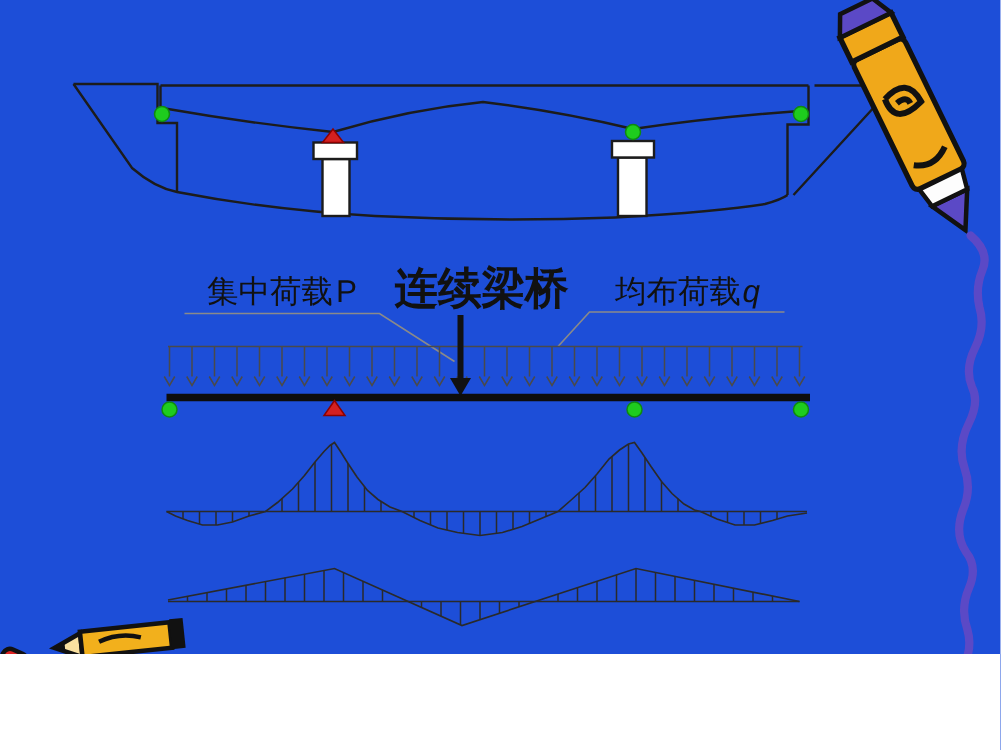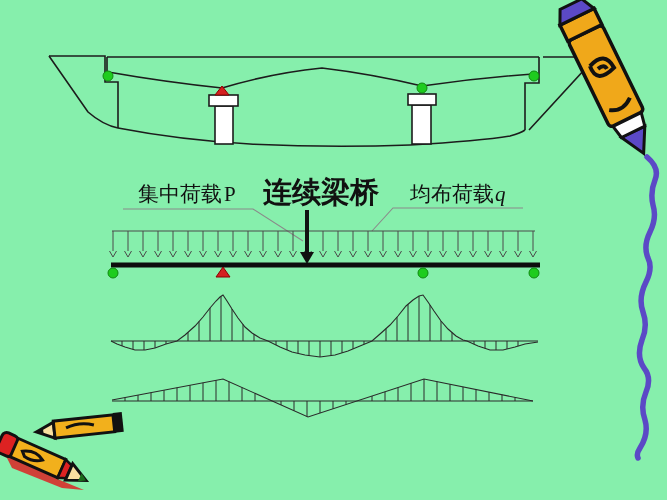--- a/index.html
+++ b/index.html
@@ -1,17 +1,17 @@
 <!DOCTYPE html>
 <html><head>
 <meta charset="utf-8">
 <style>
   html,body{margin:0;padding:0;background:#fff;}
-  .stage{position:relative;width:667px;height:500px;background:#86efac;overflow:hidden;
-         font-family:Liberation Serif, serif;}
+  .stage{position:relative;width:667px;height:436px;background:#1d4ed8;overflow:hidden;
+         font-family:Liberation Sans, sans-serif;}
   svg{display:block;}
   text{fill:#111;}
   .lbl{font-size:21px;}
   .ttl{font-size:29px;font-weight:600;}
   .var-i{font-style:italic;}
 </style>
 </head>
 <body>
 
 <div class="stage">

